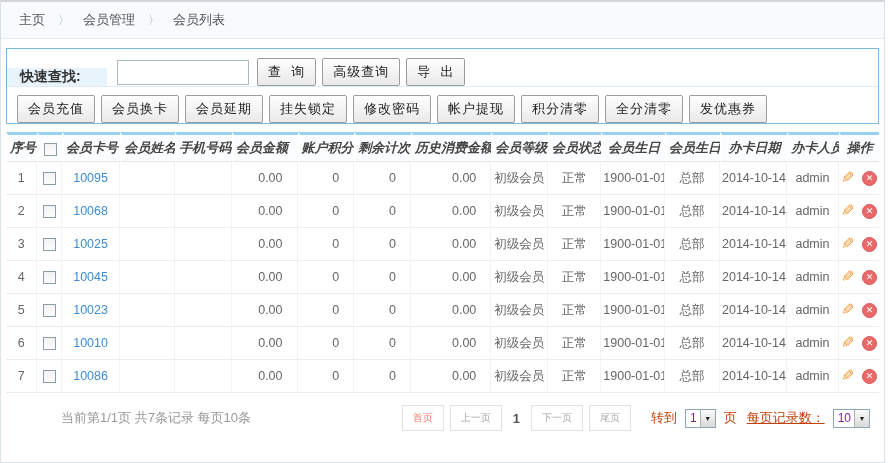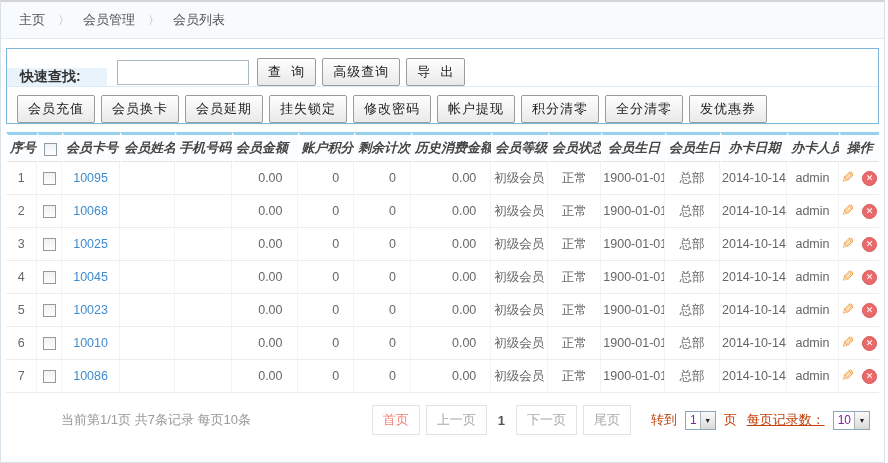--- a/index.html
+++ b/index.html
@@ -68,21 +68,21 @@
     display:inline-flex; width:15px; height:15px; border-radius:50%;
     background:#e96a6a; border:1px solid #d95757; color:#fff; font-size:9px;
     font-weight:bold; align-items:center; justify-content:center; cursor:pointer;
     line-height:1;
   }
   
   .footer { display:flex; align-items:center; justify-content:space-between; margin:12px 12px 0 5px; }
   .summary { color:#999; font-size:13px; margin-left:55px; }
   .pager { display:flex; align-items:center; gap:6px; font-size:13px; color:#555; }
   .pg-btn {
-    background:#fff; border:1px solid #e2e2e2; color:#aaa; font-size:13px;
+    background:#fff; border:1px solid #e2e2e2; color:#aaa; font-size:10px;
     padding:5px 10px; cursor:pointer; font-family:inherit;
   }
   .pg-btn.first { color:#ef8275; }
   .pg-cur { color:#555; font-weight:bold; margin:0 5px; font-size:13px; }
   .fake-select {
     display:inline-flex; align-items:stretch; border:1px solid #8ba7b8;
     background:#fff; height:19px; cursor:pointer; margin:0 2px;
   }
   .fake-select .val { color:#8021a8; font-size:12px; padding:1px 3px 0 4px; min-width:13px; }
   .fake-select .arrow-btn {

